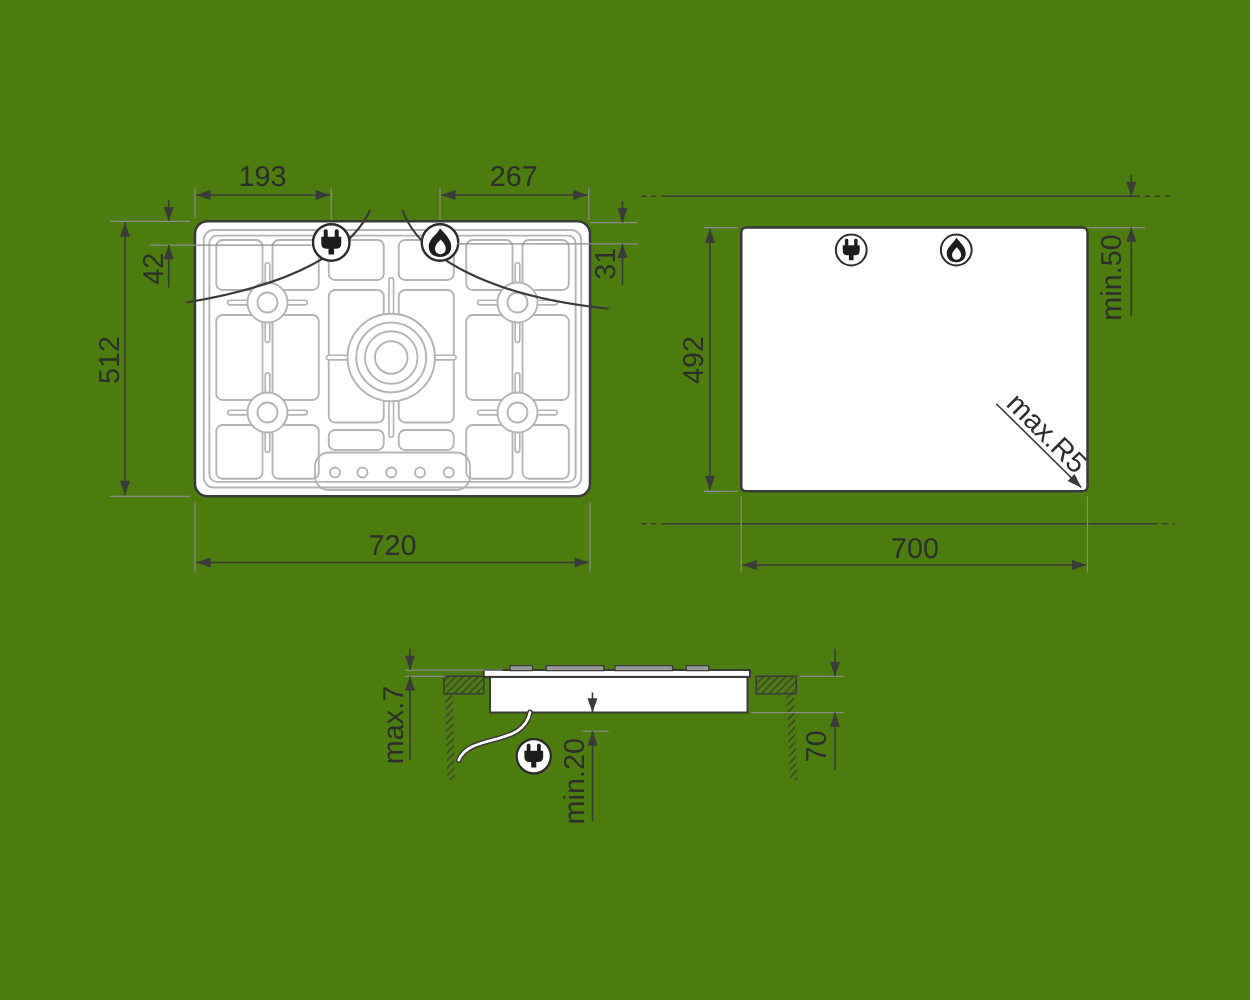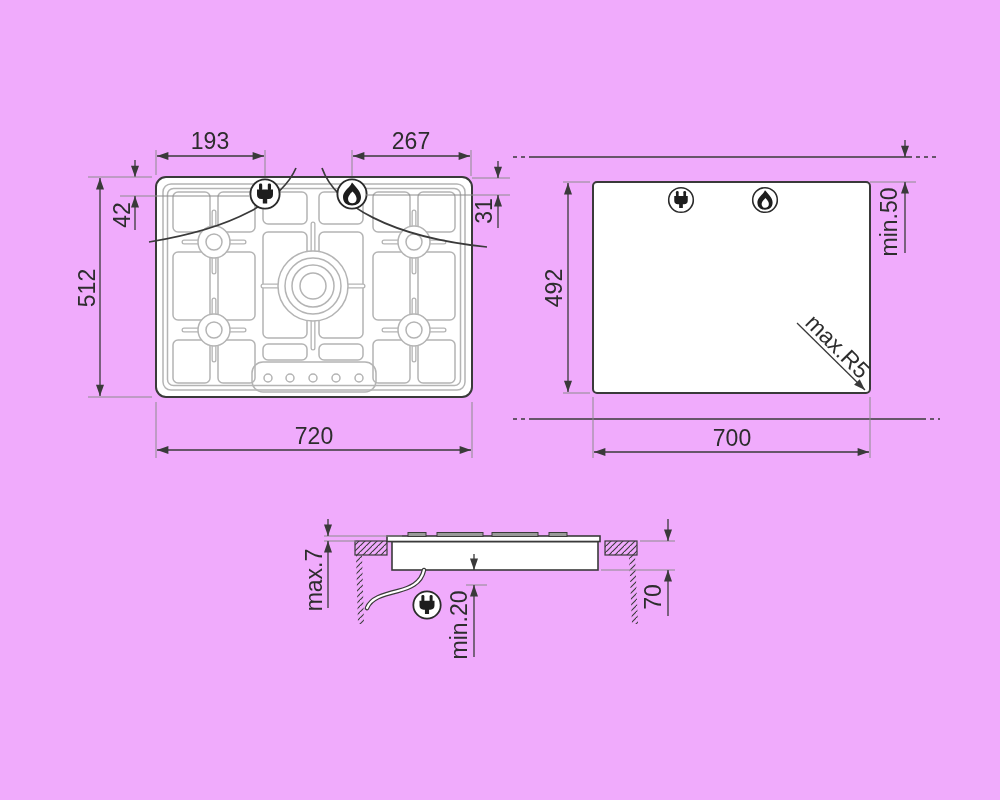--- a/index.html
+++ b/index.html
@@ -1,16 +1,16 @@
 <!DOCTYPE html>
 <html><head>
 <meta charset="utf-8">
 <style>
   html,body{margin:0;padding:0;background:#ffffff;}
-  .stage{width:1000px;height:800px;background:#f0abfc;position:relative;}
+  .stage{width:1000px;height:800px;background:#4d7c0f;position:relative;}
   svg{display:block;}
   
   .outline{fill:#ffffff;stroke:#3a3a3a;stroke-width:2;}
   .thin-outline{fill:#ffffff;stroke:#3a3a3a;stroke-width:1.6;}
   .detail{fill:none;stroke:#b4b4b4;stroke-width:1.5;}
   .bring{fill:#ffffff;stroke:#b4b4b4;stroke-width:1.5;}
   .arm{stroke:#b4b4b4;stroke-width:5;fill:none;stroke-linecap:round;}
   .armcore{stroke:#ffffff;stroke-width:2.4;fill:none;stroke-linecap:round;}
   .dim{stroke:#3a3a3a;stroke-width:1.3;fill:none;}
   .dashend{stroke:#3a3a3a;stroke-width:1.3;fill:none;stroke-dasharray:4 4;}

